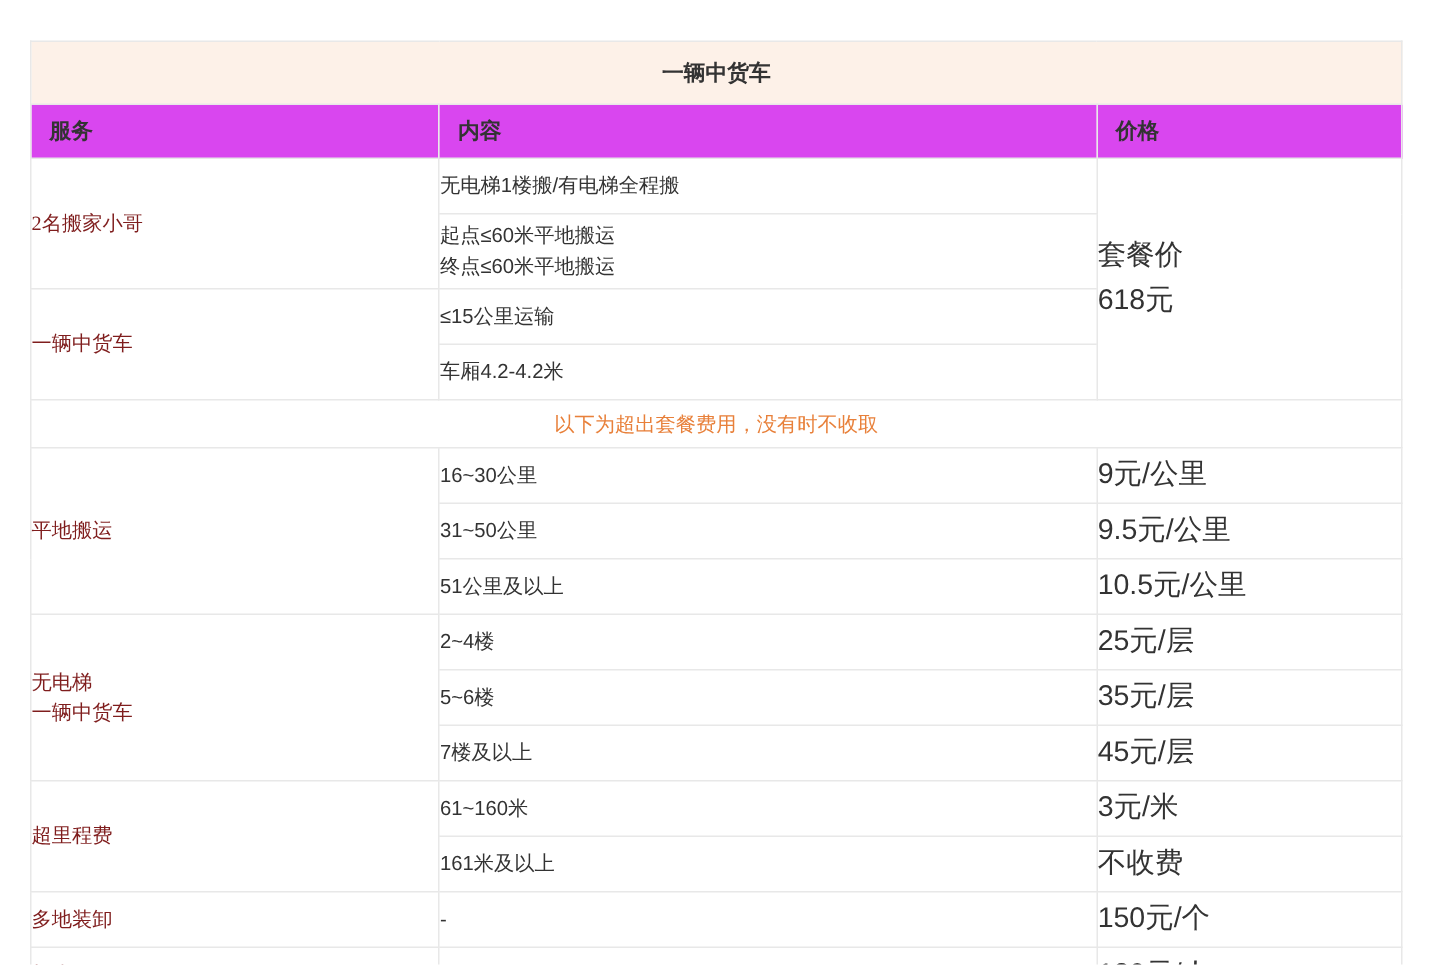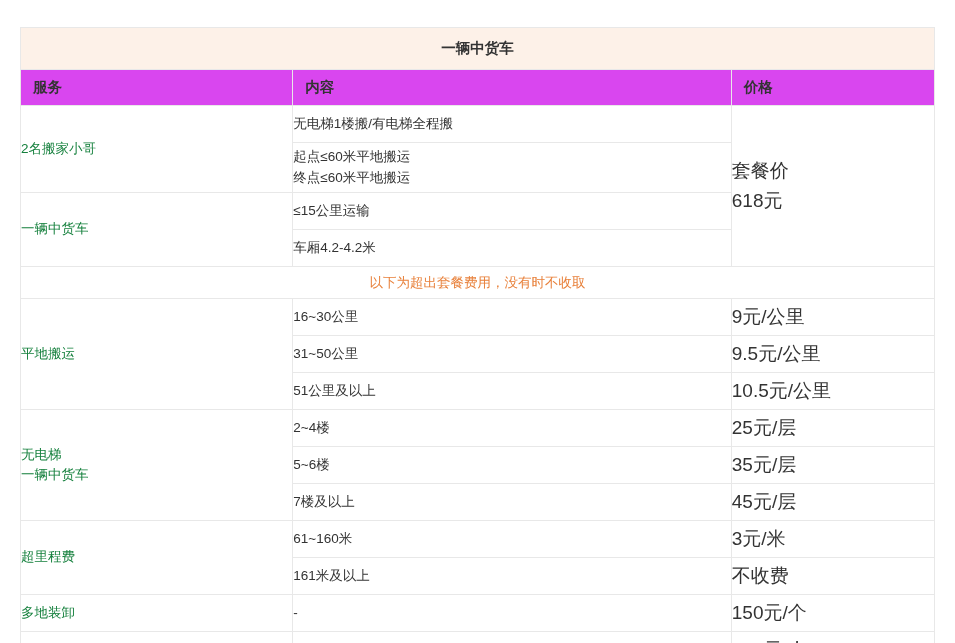--- a/index.html
+++ b/index.html
@@ -55,22 +55,23 @@
 
   .cell {
     padding: 10px 12px;
     line-height: 1.55;
     font-size: 13.5px;
     color: #333333;
   }
   .cell-svc {
     padding: 10px 12px;
     font-size: 13.5px;
-    color: #15803d;
+    color: #7f1d1d;
     line-height: 1.5;
+    font-family: Liberation Serif, serif;
   }
   .cell-price {
     padding: 10px 12px;
     font-size: 19px;
     color: #333333;
     line-height: 1.6;
   }
   .note-row td {
     text-align: center;
     color: #e8803a;

